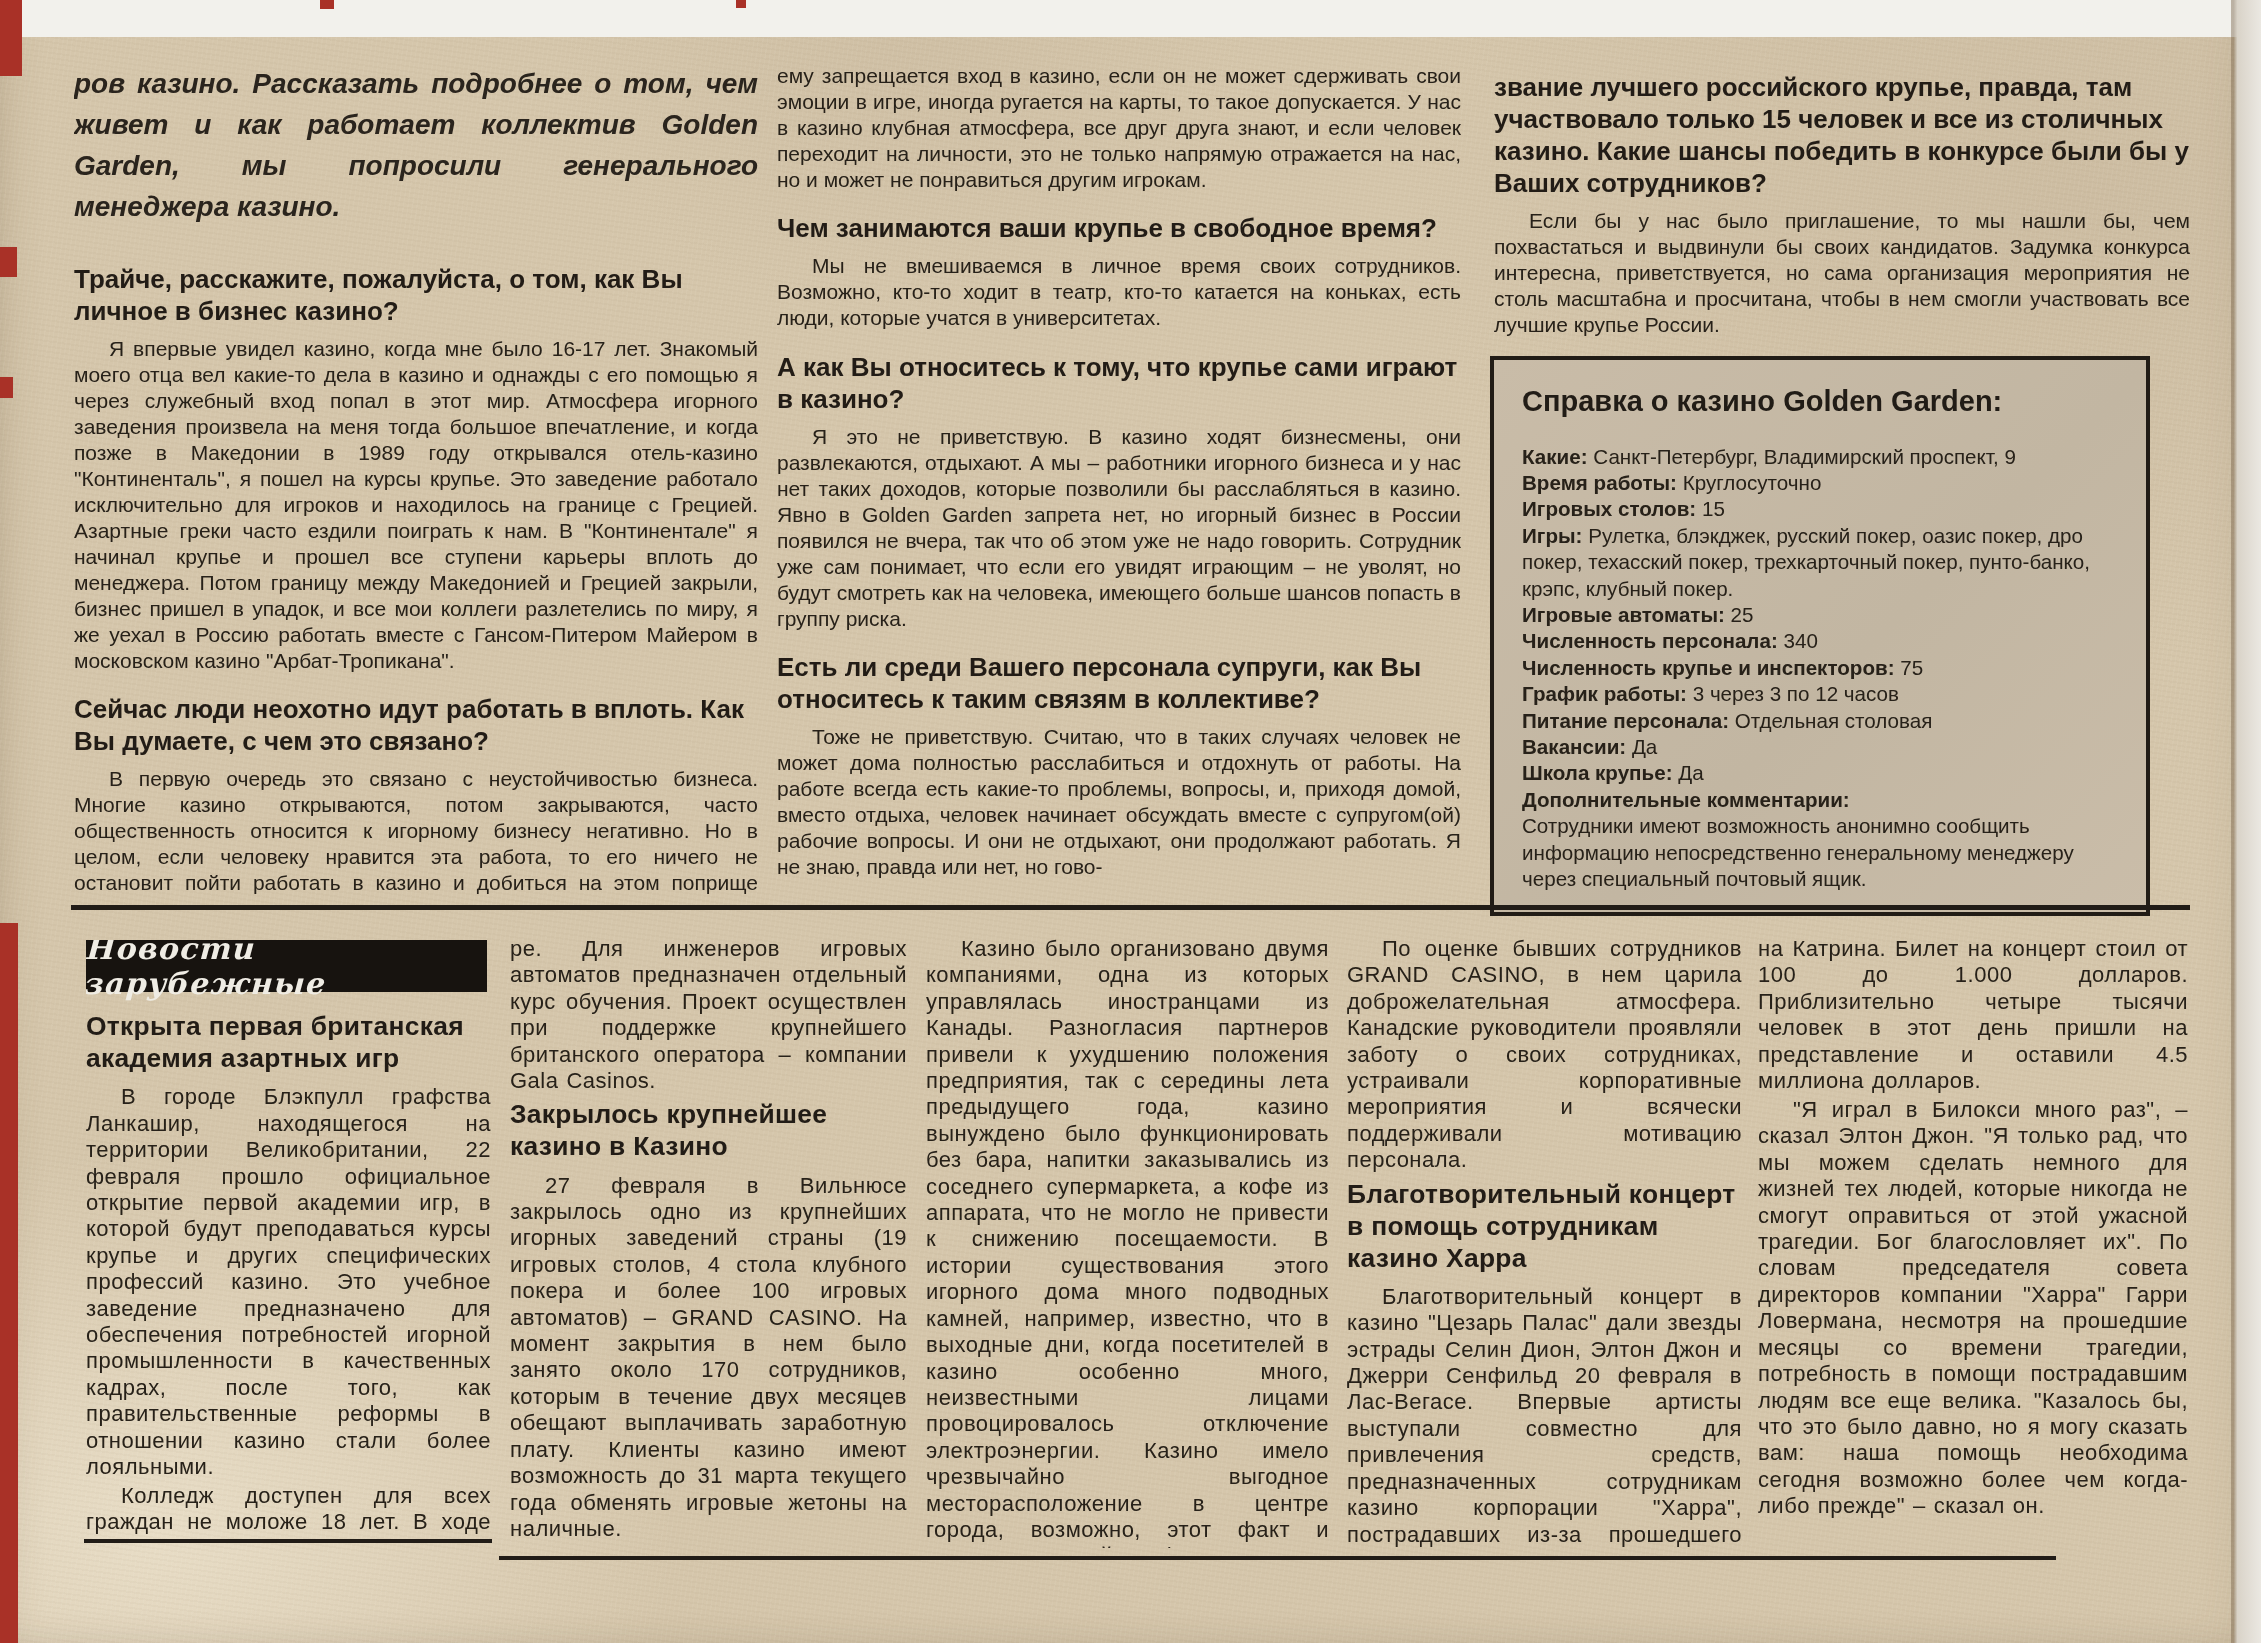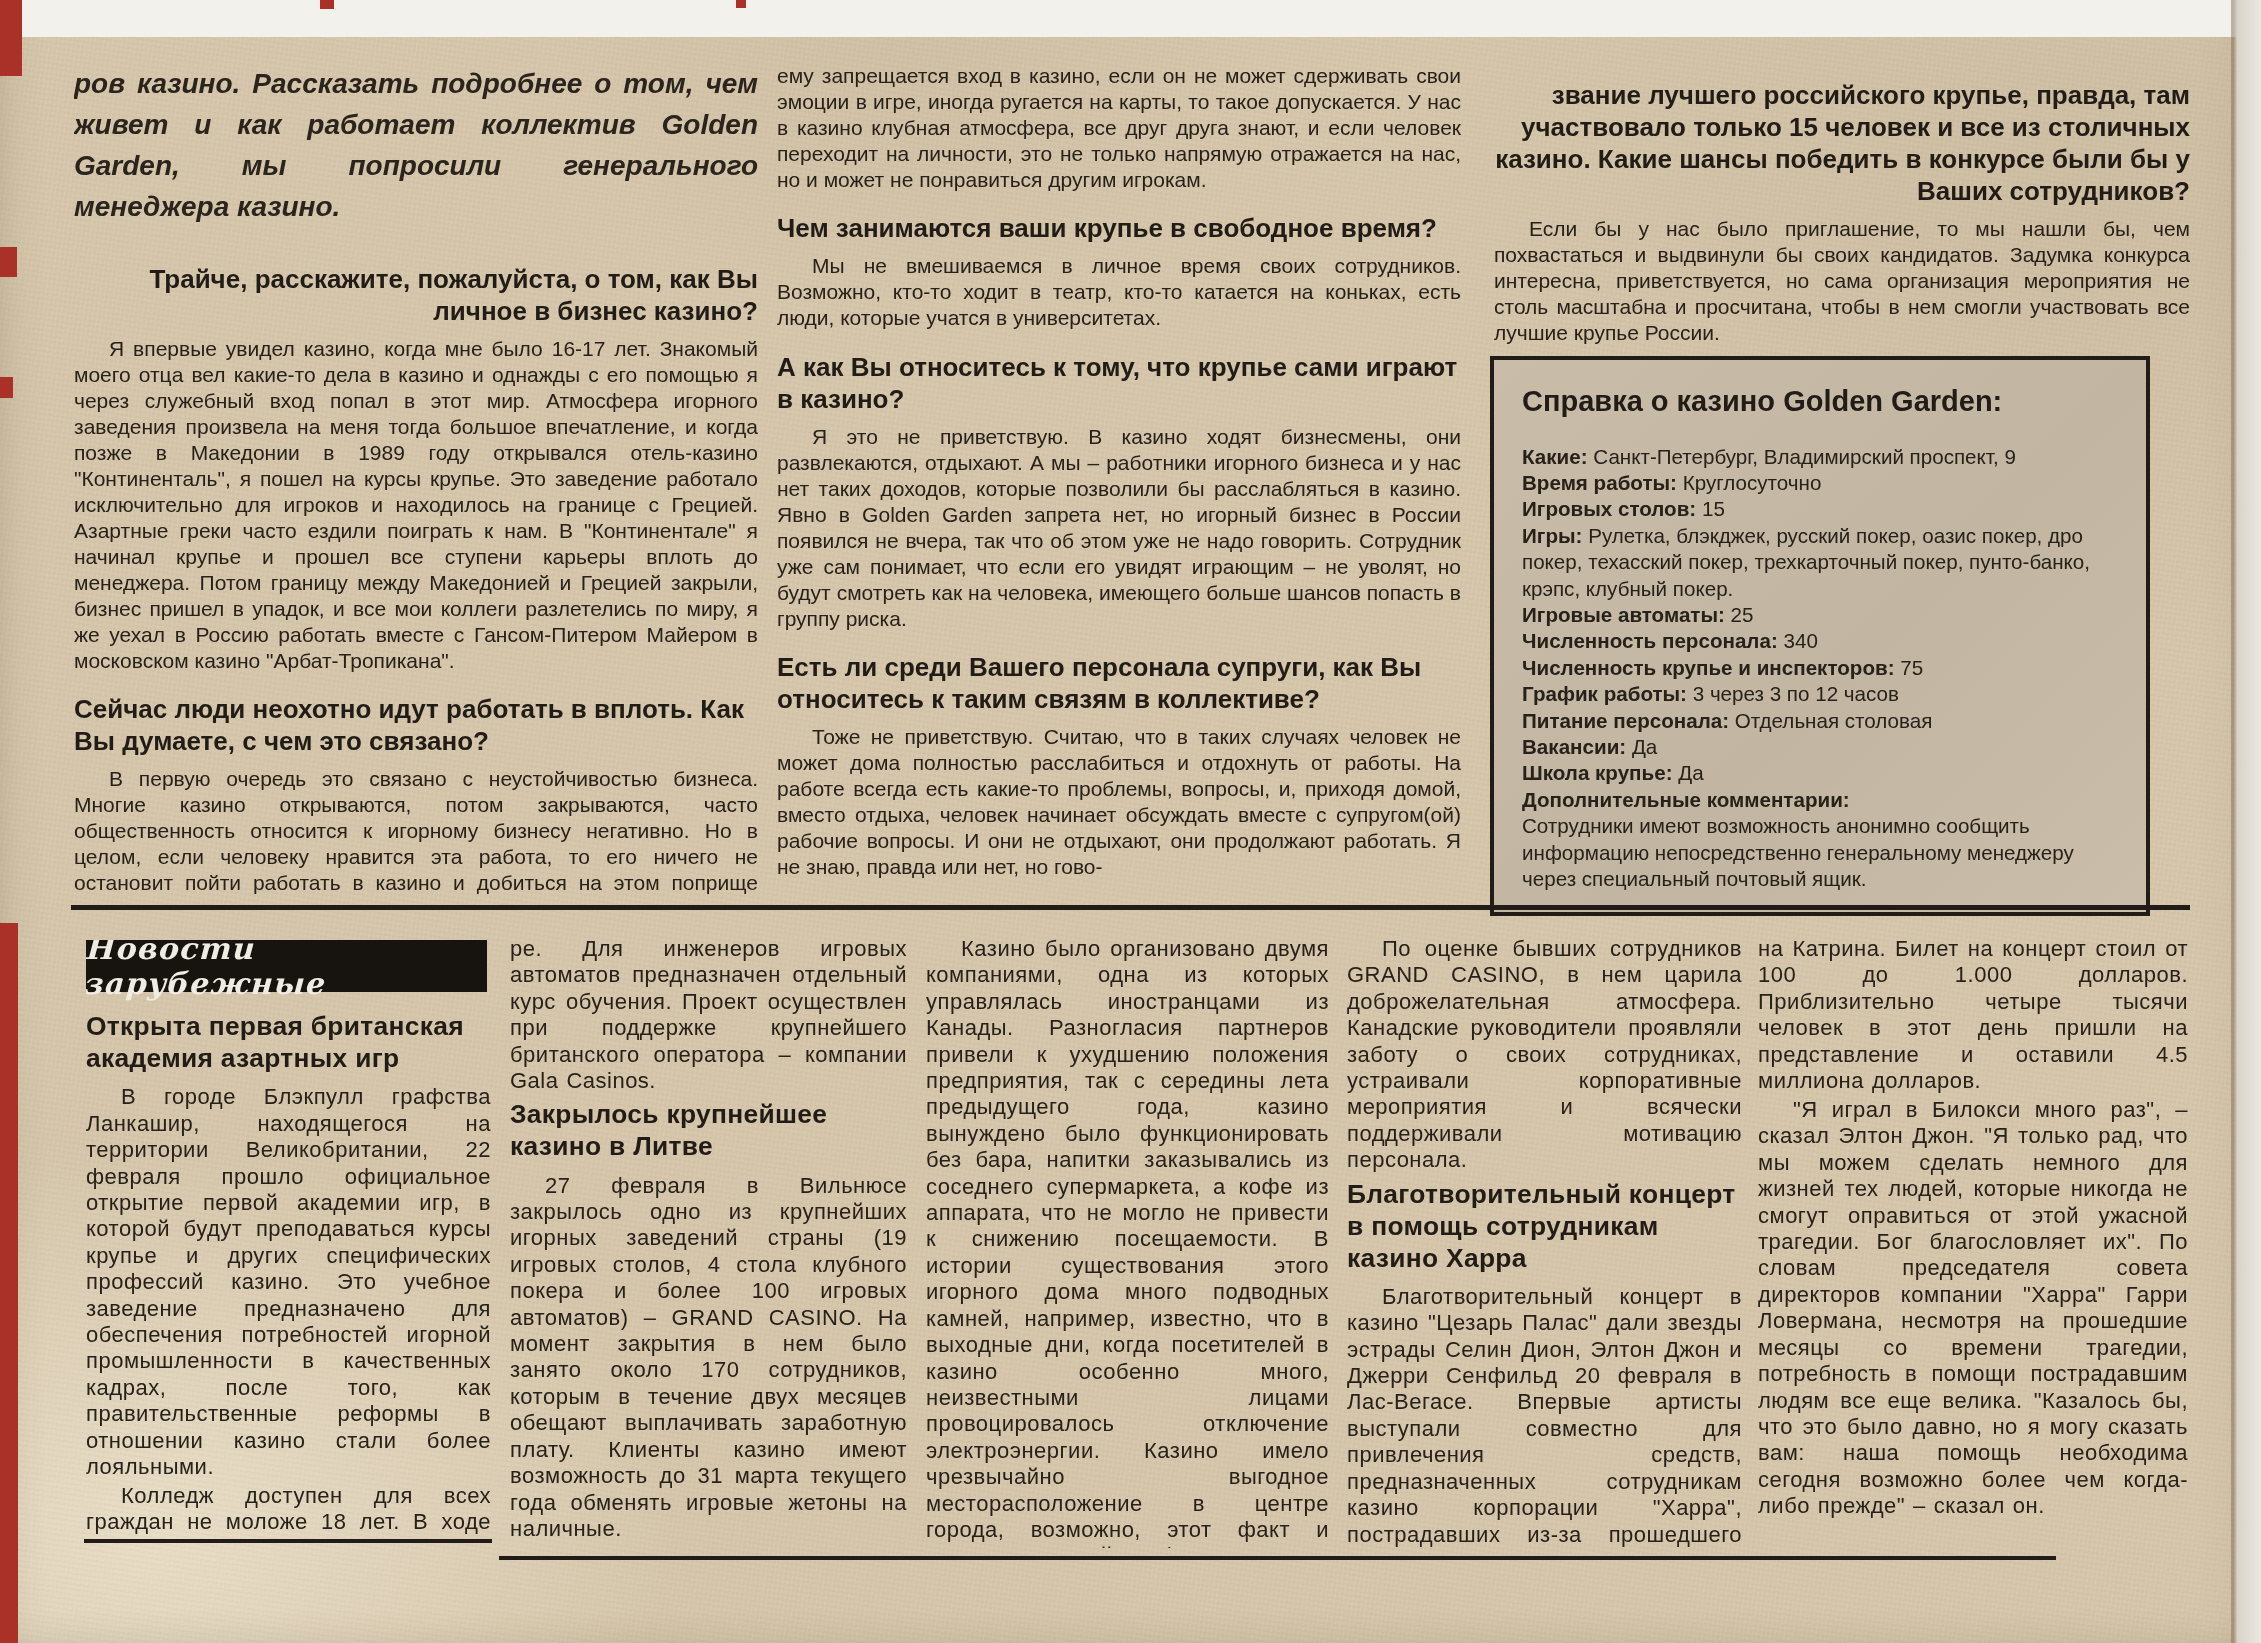--- a/index.html
+++ b/index.html
@@ -25,21 +25,21 @@
   }
   .scan-top{position:absolute;left:0;top:0;width:2261px;height:37px;background:#f2f1ec;}
   .scan-right{position:absolute;right:0;top:0;width:30px;height:1643px;
     background:linear-gradient(to right, rgba(120,100,75,.45) 0 2.6px, #d9d3c8 6.4px, #ebe8e2 100%);}
   .redmark{position:absolute;background:#a93127;}
 
   
   .tcol{position:absolute;overflow:hidden;}
   .lead{font-size:28px;line-height:41px;font-weight:bold;font-style:italic;text-align:justify;margin:0 0 36px 0;color:#2a241d;}
   .q{font-size:26px;line-height:32px;font-weight:bold;margin:19.3px 0 9px 0;color:#221c16;}
-  .q.first{margin-top:16px;text-align:right;}
+  .q.first{margin-top:8px;}
   .itext{font-size:21px;line-height:26px;text-align:justify;margin:0 0 3.9px 0;color:#272119;}
   .ind{text-indent:35px;}
 
   
   .infobox{
     position:absolute;left:1490px;top:356px;width:660px;box-sizing:border-box;
     background:linear-gradient(135deg,#c9bca8 0%,#c2b6a2 55%,#cabda9 100%);
     border:4.5px solid #211c16;
     padding:22px 28px 19.3px 28px;
   }
@@ -125,21 +125,21 @@
     <div class="banner">
       <span>Новости зарубежные</span>
     </div>
     <p class="bh">Открыта первая британская академия азартных игр</p>
     <p class="btext ind">В городе Блэкпулл графства Ланкашир, находящегося на территории Великобритании, 22 февраля прошло официальное открытие первой академии игр, в которой будут преподаваться курсы крупье и других специфических профессий казино. Это учебное заведение предназначено для обеспечения потребностей игорной промышленности в качественных кадрах, после того, как правительственные реформы в отношении казино стали более лояльными.</p>
     <p class="btext ind">Колледж доступен для всех граждан не моложе 18 лет. В ходе обучения студенты изучат навыки игры на рулетке, блэкджеке, баккаре и поке-</p>
   </div>
 
   <div class="bcol" style="left:510px;top:936px;width:397px;height:612px;">
     <p class="btext">ре. Для инженеров игровых автоматов предназначен отдельный курс обучения. Проект осуществлен при поддержке крупнейшего британского оператора – компании Gala Casinos.</p>
-    <p class="bh">Закрылось крупнейшее казино в Литве</p>
+    <p class="bh">Закрылось крупнейшее казино в Казино</p>
     <p class="btext ind">27 февраля в Вильнюсе закрылось одно из крупнейших игорных заведений страны (19 игровых столов, 4 стола клубного покера и более 100 игровых автоматов) – GRAND CASINO. На момент закрытия в нем было занято около 170 сотрудников, которым в течение двух месяцев обещают выплачивать заработную плату. Клиенты казино имеют возможность до 31 марта текущего года обменять игровые жетоны на наличные.</p>
   </div>
 
   <div class="bcol" style="left:926px;top:936px;width:403px;height:612px;">
     <p class="btext ind">Казино было организовано двумя компаниями, одна из которых управлялась иностранцами из Канады. Разногласия партнеров привели к ухудшению положения предприятия, так с середины лета предыдущего года, казино вынуждено было функционировать без бара, напитки заказывались из соседнего супермаркета, а кофе из аппарата, что не могло не привести к снижению посещаемости. В истории существования этого игорного дома много подводных камней, например, известно, что в выходные дни, когда посетителей в казино особенно много, неизвестными лицами провоцировалось отключение электроэнергии. Казино имело чрезвычайно выгодное месторасположение в центре города, возможно, этот факт и явился причиной конфликтов вокруг GRAND CASINO.</p>
   </div>
 
   <div class="bcol" style="left:1347px;top:936px;width:395px;height:612px;">
     <p class="btext ind">По оценке бывших сотрудников GRAND CASINO, в нем царила доброжелательная атмосфера. Канадские руководители проявляли заботу о своих сотрудниках, устраивали корпоративные мероприятия и всячески поддерживали мотивацию персонала.</p>
     <p class="bh">Благотворительный концерт в помощь сотрудникам казино Харра</p>

